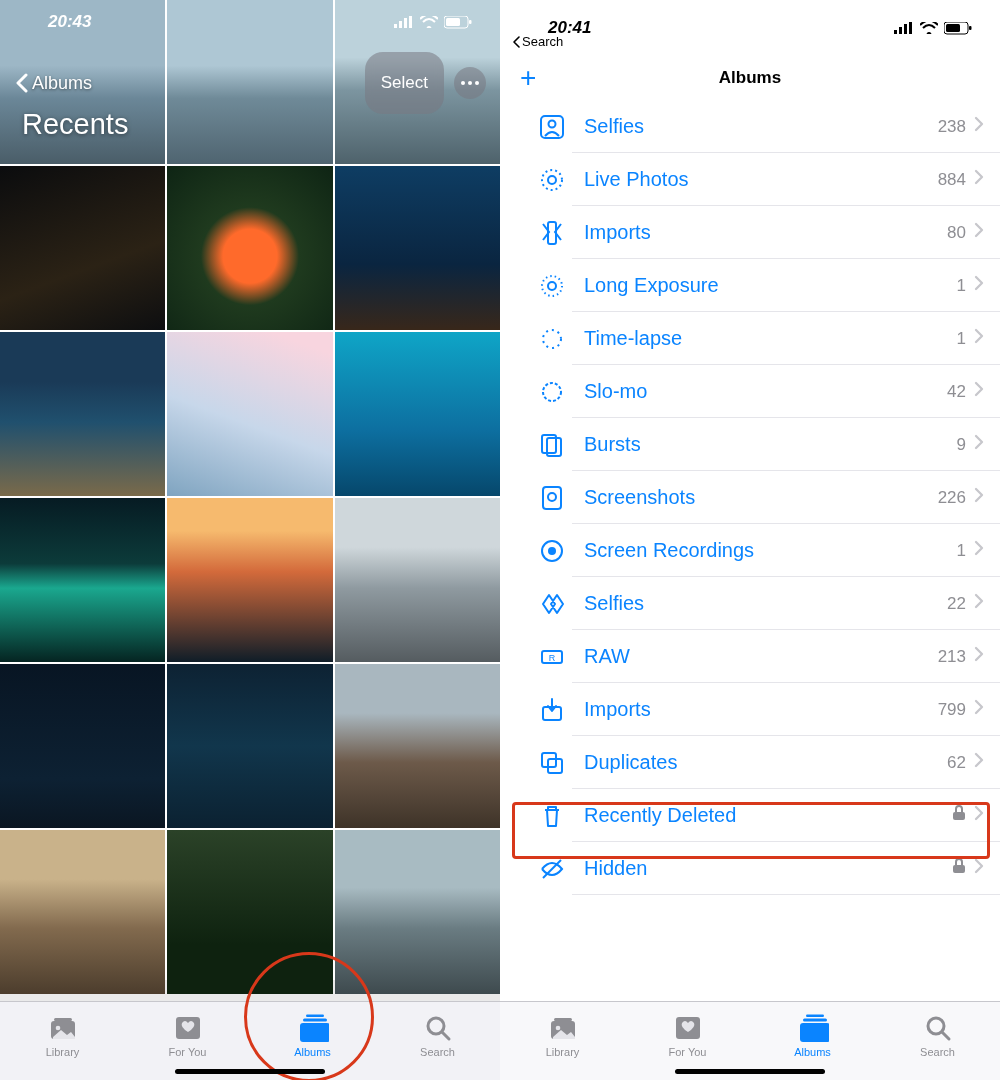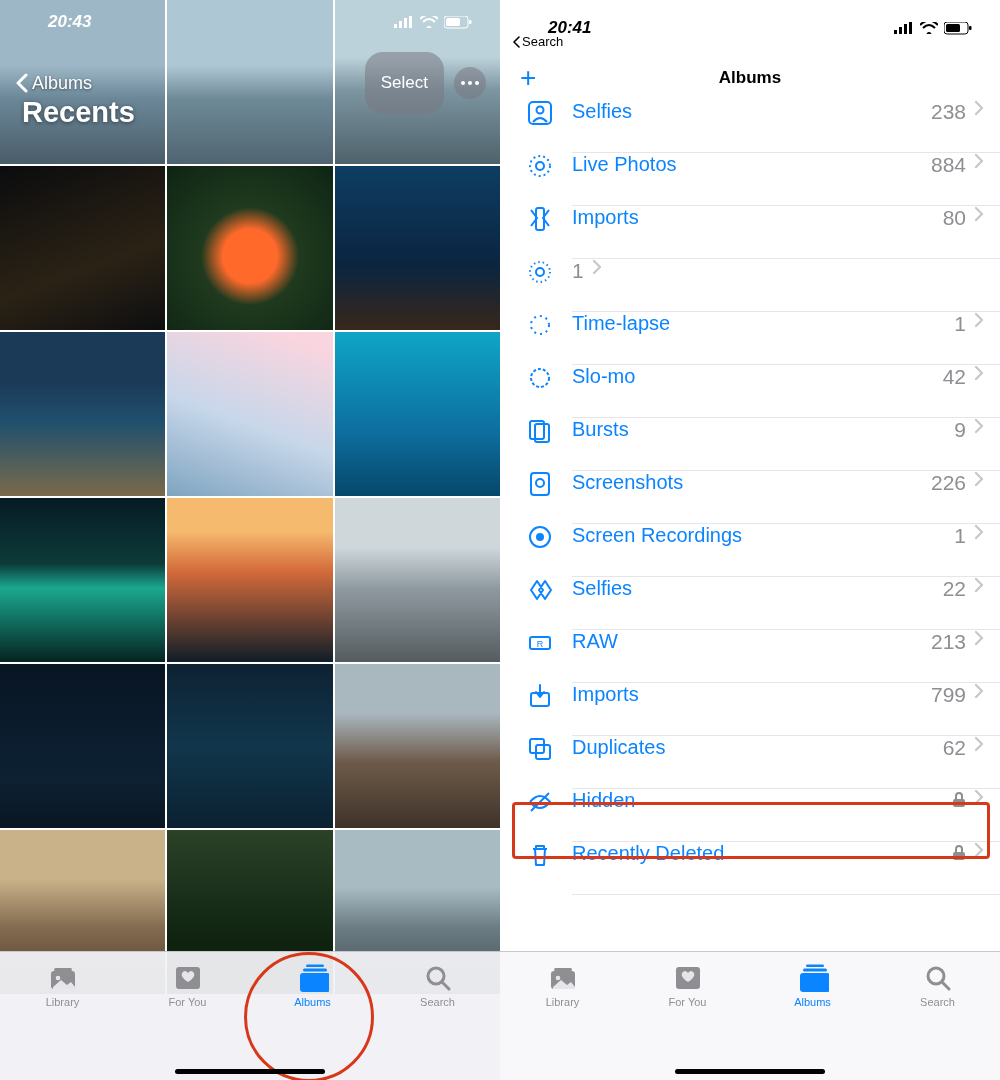--- a/index.html
+++ b/index.html
@@ -81,34 +81,34 @@
     background: rgba(120,120,130,.55);
     display: flex;
     align-items: center;
     justify-content: center;
     gap: 3px;
     margin-left: 10px;
   }
   .dot-menu span { width:4px; height:4px; border-radius:50%; background:#fff; }
   .left .album-title {
     position: absolute;
-    top: 96px;
+    top: 108px;
     left: 22px;
     font-size: 29px;
-    font-weight: 700;
+    font-weight: 400;
     color: #fff;
     text-shadow: 0 1px 4px rgba(0,0,0,.5);
     z-index: 5;
   }
 
   
   .tab-bar {
     position: absolute;
     bottom: 0; left: 0; right: 0;
-    height: 129px;
+    height: 79px;
     display: flex;
     justify-content: space-around;
     align-items: flex-start;
     padding: 12px 0 0;
     background: rgba(242,242,246,.94);
     border-top: 1px solid #c7c7cc;
   }
   .right .tab-bar { background:#f8f8fa; }
   .tab {
     width: 25%;
@@ -173,37 +173,37 @@
     color:#0a84ff;
     font-weight:400;
   }
   .right .list {
     position:absolute;
     top:100px; left:0; right:0; bottom:100px;
     overflow:hidden;
   }
   .right .row {
     display:flex;
-    align-items:flex-start;
+    align-items:center;
     height:53px;
-    padding:0 16px 0 22px;
+    padding:0 16px 0 34px;
     font-size:20px;
     color:#0a84ff;
     position:relative;
   }
   .right .row::after{
     content:"";
     position:absolute;
     left:72px; right:0; bottom:0;
     height:1px;
     background:#e5e5ea;
   }
   .right .row .ricon { width:36px; margin-right:14px; display:flex;align-items:center;justify-content:center;}
   .right .row .label { flex:1; }
-  .right .row .count { color:#8e8e93; font-size:21px; margin-right:8px;}
+  .right .row .count { color:#8e8e93; font-size:17px; margin-right:8px;}
   .right .row .chev  { color:#c7c7cc; font-size:18px; }
   .right .section {
     font-size:22px; font-weight:700;
     padding:32px 22px 8px;
     color:#000;
   }
 </style>
 </head>
 <body>
 
@@ -391,20 +391,21 @@
             <path d="M2 2 L8 8 L2 14" stroke="#c7c7cc" stroke-width="2.3" fill="none" stroke-linecap="round" stroke-linejoin="round"></path>
           </svg></div>
     </div>
     <div class="row">
       <div class="ricon">
           <svg width="26" height="26">
             <circle cx="13" cy="13" r="4" stroke="#0a84ff" stroke-width="2" fill="none"></circle>
             <circle cx="13" cy="13" r="10" stroke="#0a84ff" stroke-width="2" fill="none" stroke-dasharray="1.5 3"></circle>
           </svg>
         </div>
+      <div class="label">Long Exposure</div>
       <div class="count">1</div>
 
       <div class="chev"><svg width="10" height="16" viewBox="0 0 10 16">
             <path d="M2 2 L8 8 L2 14" stroke="#c7c7cc" stroke-width="2.3" fill="none" stroke-linecap="round" stroke-linejoin="round"></path>
           </svg></div>
     </div>
     <div class="row">
       <div class="ricon">
           <svg width="26" height="26">
             <circle cx="13" cy="13" r="9" stroke="#0a84ff" stroke-width="2" fill="none" stroke-dasharray="2 4"></circle>
@@ -523,41 +524,41 @@
       <div class="label">Duplicates</div>
       <div class="count">62</div>
 
       <div class="chev"><svg width="10" height="16" viewBox="0 0 10 16">
             <path d="M2 2 L8 8 L2 14" stroke="#c7c7cc" stroke-width="2.3" fill="none" stroke-linecap="round" stroke-linejoin="round"></path>
           </svg></div>
     </div>
     <div class="row">
       <div class="ricon">
           <svg width="26" height="26">
-            <path d="M3 13 q10 -12 20 0 q-10 12 -20 0" stroke="#0a84ff" stroke-width="2" fill="none"></path>
-            <line x1="4" y1="22" x2="22" y2="4" stroke="#0a84ff" stroke-width="2"></line>
-          </svg>
-        </div>
-      <div class="label">Hidden</div>
+            <path d="M6 7 h14 M9 7 v-3 h8 v3 M8 7 l1 16 h8 l1 -16" stroke="#0a84ff" stroke-width="2" fill="none" stroke-linejoin="round"></path>
+          </svg>
+        </div>
+      <div class="label">Recently Deleted</div>
 
       <div class="count"><svg width="14" height="16">
             <rect x="1" y="7" width="12" height="8" rx="2" fill="#8e8e93"></rect>
             <path d="M4 7 v-3 a3 3 0 0 1 6 0 v3" stroke="#8e8e93" stroke-width="2" fill="none"></path>
           </svg></div>
       <div class="chev"><svg width="10" height="16" viewBox="0 0 10 16">
             <path d="M2 2 L8 8 L2 14" stroke="#c7c7cc" stroke-width="2.3" fill="none" stroke-linecap="round" stroke-linejoin="round"></path>
           </svg></div>
     </div>
     <div class="row">
       <div class="ricon">
           <svg width="26" height="26">
-            <path d="M6 7 h14 M9 7 v-3 h8 v3 M8 7 l1 16 h8 l1 -16" stroke="#0a84ff" stroke-width="2" fill="none" stroke-linejoin="round"></path>
-          </svg>
-        </div>
-      <div class="label">Recently Deleted</div>
+            <path d="M3 13 q10 -12 20 0 q-10 12 -20 0" stroke="#0a84ff" stroke-width="2" fill="none"></path>
+            <line x1="4" y1="22" x2="22" y2="4" stroke="#0a84ff" stroke-width="2"></line>
+          </svg>
+        </div>
+      <div class="label">Hidden</div>
 
       <div class="count"><svg width="14" height="16">
             <rect x="1" y="7" width="12" height="8" rx="2" fill="#8e8e93"></rect>
             <path d="M4 7 v-3 a3 3 0 0 1 6 0 v3" stroke="#8e8e93" stroke-width="2" fill="none"></path>
           </svg></div>
       <div class="chev"><svg width="10" height="16" viewBox="0 0 10 16">
             <path d="M2 2 L8 8 L2 14" stroke="#c7c7cc" stroke-width="2.3" fill="none" stroke-linecap="round" stroke-linejoin="round"></path>
           </svg></div>
     </div>
     </div>

